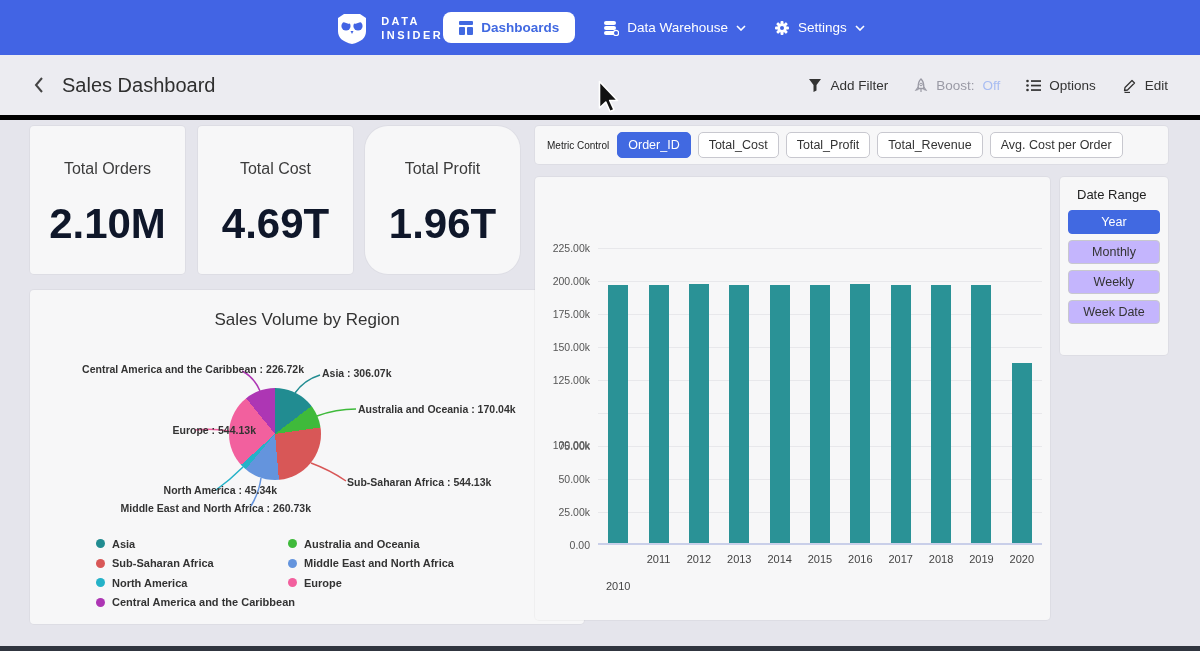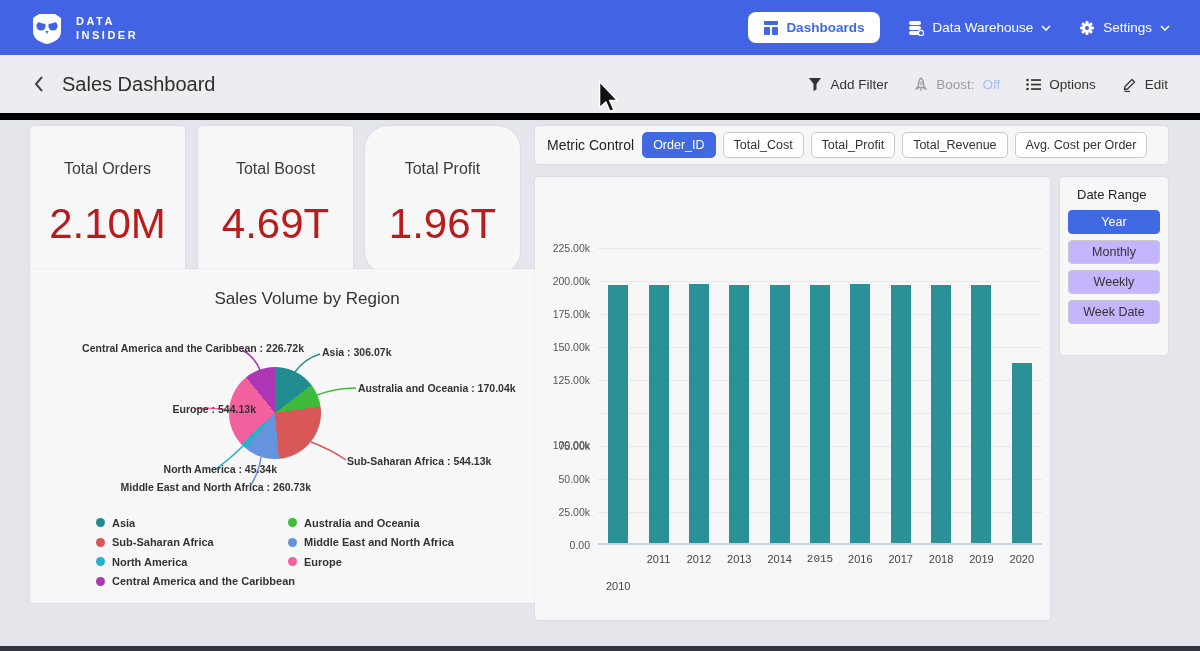--- a/index.html
+++ b/index.html
@@ -1,63 +1,63 @@
 <!DOCTYPE html>
 <html><head>
 <meta charset="utf-8">
 <style>
   * { margin:0; padding:0; box-sizing:border-box; }
   html,body { font-family:"Liberation Sans", sans-serif; }
   #app { position:relative; width:1200px; height:651px; background:#e5e5ec; overflow:hidden; }
 
   
   .navbar { position:absolute; left:0; top:0; width:1200px; height:55px; background:#4264e4;
-            display:flex; align-items:center; justify-content:space-between; padding:0 30px; }
+            display:flex; align-items:center; justify-content:center; padding:0 30px; }
   .logo { display:flex; align-items:center; gap:12px; }
   .logo-text div { color:#fff; font-size:11px; font-weight:bold; letter-spacing:2.5px; line-height:14px; }
   .nav-right { display:flex; align-items:center; gap:28px; }
   .pill-btn { display:flex; align-items:center; gap:8px; background:#fff; color:#4169e1;
               font-size:13.5px; font-weight:600; padding:8px 16px; border-radius:8px; border:none; cursor:pointer; }
   .nav-item { display:flex; align-items:center; gap:8px; color:#fff; font-size:13.5px; font-weight:500; cursor:pointer; }
 
   
   .header { position:absolute; left:0; top:55px; width:1200px; height:65px; background:#ececf1;
-            display:flex; align-items:center; padding:0 32px; border-bottom:7px solid #000000; }
+            display:flex; align-items:center; padding:0 32px; border-bottom:5px solid #000000; }
   .back-btn { background:none; border:none; cursor:pointer; margin-right:16px; display:flex; align-items:center; }
   .page-title { font-size:20px; color:#2f2f2f; font-weight:400; }
   .header-actions { margin-left:auto; display:flex; align-items:center; gap:26px; }
   .h-action { display:flex; align-items:center; gap:8px; background:none; border:none; cursor:pointer;
               font-size:13.5px; color:#333; font-family:"Liberation Sans",sans-serif; }
   .boost-label { color:#9a9aa5; }
   .boost-state { color:#a9bdf2; }
 
   
   .card { position:absolute; background:#f7f7f8; border-radius:4px; box-shadow:0 0 0 1px rgba(0,0,0,0.03); }
 
   .kpi { width:155px; height:148px; top:126px; display:flex; flex-direction:column; align-items:center; }
   .kpi-label { margin-top:34px; font-size:16px; font-weight:500; color:#3c3c3c; }
-  .kpi-value { margin-top:22px; font-size:42px; font-weight:normal; color:#b91c1c; }
+  .kpi-value { margin-top:22px; font-size:42px; font-weight:bold; color:#0f172a; }
 
   .chart-title { text-align:center; font-size:17px; color:#333; }
 
   
-  .pie-card { left:30px; top:269px; width:554px; height:334px; }
+  .pie-card { left:30px; top:290px; width:554px; height:334px; }
   .pie-card .chart-title { padding-top:20px; }
   .pie-chart { position:absolute; left:199px; top:98px; width:92px; height:92px; border-radius:50%; }
   .pie-lines { position:absolute; left:0; top:0; pointer-events:none; }
   .pie-label { position:absolute; font-size:10.5px; font-weight:bold; color:#333; white-space:nowrap; }
   .pie-legend { position:absolute; left:66px; top:246px; display:grid;
                 grid-template-rows:repeat(4,15.5px); grid-auto-flow:column; grid-template-columns:192px auto; row-gap:4px; }
   .legend-item { display:flex; align-items:center; gap:7px; cursor:pointer; }
   .legend-dot { width:9px; height:9px; border-radius:50%; flex:0 0 auto; }
   .legend-text { font-size:11px; font-weight:bold; color:#333; white-space:nowrap; }
 
   
   .metric-card { left:535px; top:126px; width:633px; height:38px; display:flex; align-items:center; padding:0 12px; }
-  .metric-label { font-size:14px; color:#222; margin-right:8px; }
+  .metric-label { font-size:10px; color:#222; margin-right:8px; }
   .opt-btn { font-family:"Liberation Sans",sans-serif; font-size:12.5px; color:#333; background:#fff;
              border:1px solid #c8c8cf; border-radius:5px; padding:5px 10px; margin-right:7px; cursor:pointer; }
   .opt-btn.selected { background:#4169e1; border-color:#4169e1; color:#fff; }
 
   
   .bar-card { left:535px; top:177px; width:515px; height:443px; }
   .bar-card .chart-title { padding-top:22px; }
   .bar-yaxis { position:absolute; left:0; top:71px; width:55px; height:297px; }
   .y-tick { position:absolute; right:0; font-size:10.5px; color:#555; }
   .bar-plot { position:absolute; left:63px; top:71px; width:444px; height:297px; border-bottom:2px solid #c9cfe9; }
@@ -177,21 +177,21 @@
         <span>Edit</span>
       </button>
     </div>
   </div>
 
   <div class="card kpi" style="left:30px;">
     <div class="kpi-label">Total Orders</div>
     <div class="kpi-value">2.10M</div>
   </div>
   <div class="card kpi" style="left:198px;">
-    <div class="kpi-label">Total Boost</div>
+    <div class="kpi-label">Total Cost</div>
     <div class="kpi-value">4.69T</div>
   </div>
   <div class="card kpi" style="left:365px;border-radius:23px;">
     <div class="kpi-label">Total Profit</div>
     <div class="kpi-value">1.96T</div>
   </div>
 
   <div class="card metric-card">
     <span class="metric-label">Metric Control</span>
     <button class="opt-btn selected">Order_ID</button>
@@ -281,21 +281,21 @@
         <div class="x-tick" style="left: 0px; width: 40.3636px; margin-top: 27px;">2010</div>
         <div class="bar" style="left: 50.5455px; height: 257.928px; background: rgb(42, 146, 150);"></div>
         <div class="x-tick" style="left: 40.3636px; width: 40.3636px;">2011</div>
         <div class="bar" style="left: 90.9091px; height: 258.852px; background: rgb(42, 146, 150);"></div>
         <div class="x-tick" style="left: 80.7273px; width: 40.3636px;">2012</div>
         <div class="bar" style="left: 131.273px; height: 257.928px; background: rgb(42, 146, 150);"></div>
         <div class="x-tick" style="left: 121.091px; width: 40.3636px;">2013</div>
         <div class="bar" style="left: 171.636px; height: 257.796px; background: rgb(42, 146, 150);"></div>
         <div class="x-tick" style="left: 161.455px; width: 40.3636px;">2014</div>
         <div class="bar" style="left: 212px; height: 257.928px; background: rgb(42, 146, 150);"></div>
-        <div class="x-tick" style="left: 201.818px; width: 40.3636px; font-family: Liberation Mono, monospace;">2015</div>
+        <div class="x-tick" style="left: 201.818px; width: 40.3636px;">2015</div>
         <div class="bar" style="left: 252.364px; height: 258.72px; background: rgb(42, 146, 150);"></div>
         <div class="x-tick" style="left: 242.182px; width: 40.3636px;">2016</div>
         <div class="bar" style="left: 292.727px; height: 258.06px; background: rgb(42, 146, 150);"></div>
         <div class="x-tick" style="left: 282.545px; width: 40.3636px;">2017</div>
         <div class="bar" style="left: 333.091px; height: 257.928px; background: rgb(42, 146, 150);"></div>
         <div class="x-tick" style="left: 322.909px; width: 40.3636px;">2018</div>
         <div class="bar" style="left: 373.455px; height: 258.06px; background: rgb(42, 146, 150);"></div>
         <div class="x-tick" style="left: 363.273px; width: 40.3636px;">2019</div>
         <div class="bar" style="left: 413.818px; height: 180.048px; background: rgb(42, 146, 150);"></div>
         <div class="x-tick" style="left: 403.636px; width: 40.3636px;">2020</div>

